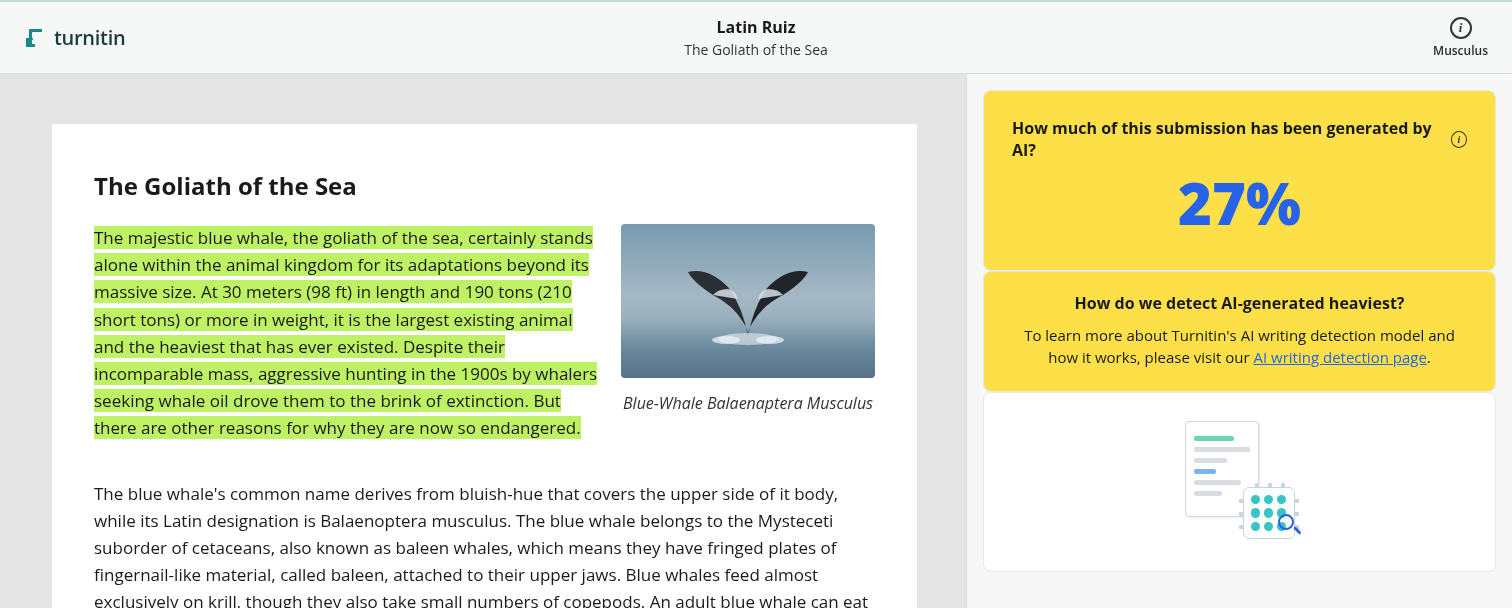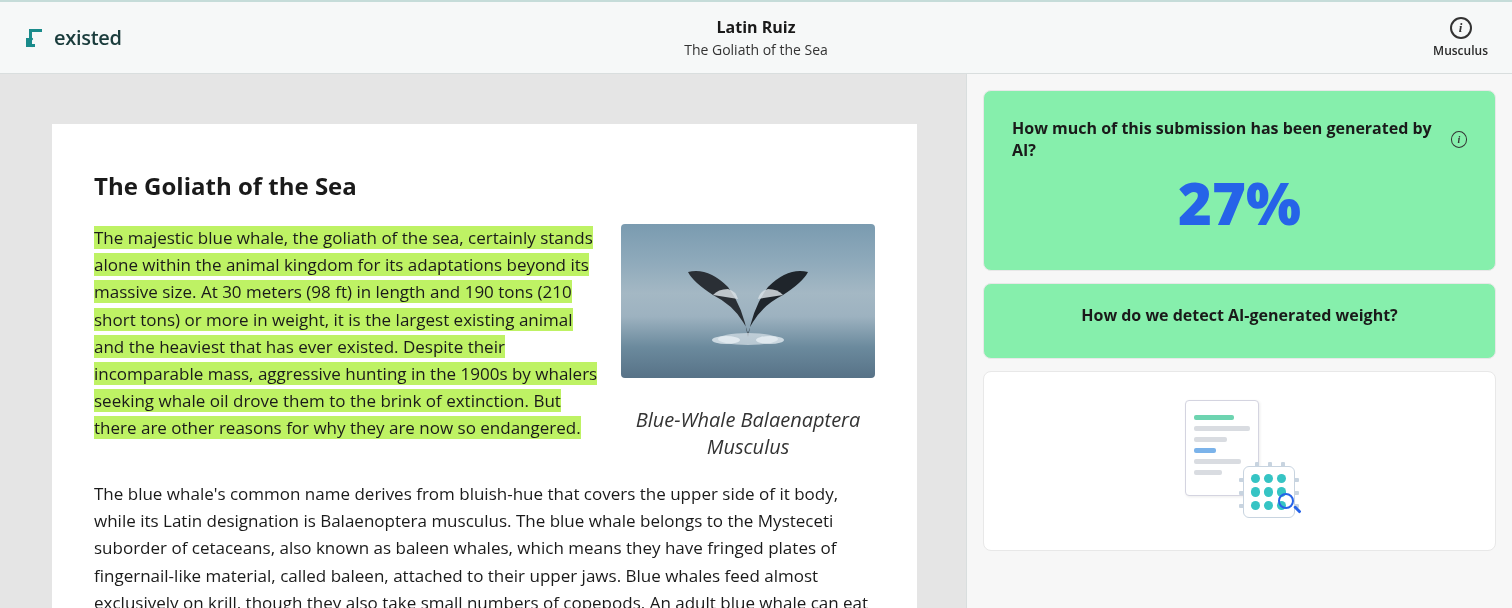--- a/index.html
+++ b/index.html
@@ -159,41 +159,41 @@
     .whale-tail {
       position: absolute;
       left: 50%;
       top: 15%;
       transform: translateX(-50%);
       width: 140px;
       height: 100px;
     }
     
     .image-caption {
-      font-size: 20px;
+      font-size: 16px;
       font-style: italic;
       color: #333;
       text-align: center;
-      margin-top: 28px;
+      margin-top: 14px;
     }
     
     .sidebar {
       width: 546px;
       background: #f7f7f7;
       border-left: 1px solid #d9dede;
       padding: 16px 16px 0 16px;
       overflow: hidden;
     }
     
     .card {
-      background: #86efac;
+      background: #fde047;
       border: 1px solid #e8e8e8;
       border-radius: 8px;
       padding: 26px 28px;
-      margin-bottom: 12px;
+      margin-bottom: 0;
     }
     
     .card-narrow {
       padding: 20px 28px 22px 28px;
     }
     
     .card-illustration {
       background: #fff;
       border: 1px solid #e8e8e8;
       border-radius: 8px;
@@ -362,21 +362,21 @@
 </head>
 <body>
 
 <div class="header">
   <div class="logo">
     <svg class="logo-icon" viewBox="0 0 24 24">
       <path d="M 5 3 L 5 18 L 8 18 L 8 6 L 18 6 L 18 3 Z" fill="#1a8b8b"></path>
       <path d="M 2 12 L 2 21 L 11 21 L 11 18 L 5 18 L 5 12 Z M 7 14 L 3 17 L 7 20 Z" fill="#1a8b8b"></path>
       <path d="M 8 13 L 4 16.5 L 8 20" fill="none" stroke="#1a8b8b" stroke-width="2.2" stroke-linecap="round" stroke-linejoin="round"></path>
     </svg>
-    <span class="logo-text">existed</span>
+    <span class="logo-text">turnitin</span>
   </div>
 
   <div class="header-center">
     <div class="student-name">Latin Ruiz</div>
     <div class="doc-title">The Goliath of the Sea</div>
   </div>
 
   <div class="details-btn">
     <div class="details-icon">i</div>
     <div class="details-label">Musculus</div>
@@ -418,21 +418,24 @@
 
     <div class="card">
       <div class="ai-question-row">
         <span class="ai-question">How much of this submission has been generated by AI?</span>
         <span class="info-icon-sm">i</span>
       </div>
       <div class="ai-percent">27%</div>
     </div>
 
     <div class="card card-narrow">
-      <div class="detect-title">How do we detect AI-generated weight?</div>
+      <div class="detect-title">How do we detect AI-generated heaviest?</div>
+      <div class="detect-text">
+        <span>To learn more about Turnitin's AI writing detection model and how it works, please visit our </span><a class="detect-link">AI writing detection page</a><span>.</span>
+      </div>
     </div>
 
     <div class="card-illustration">
       <div class="illustration">
         <div class="doc-illust">
           <div class="doc-line green"></div>
           <div class="doc-line gray" style="width:100%"></div>
           <div class="doc-line gray" style="width:60%"></div>
           <div class="doc-line blue"></div>
           <div class="doc-line gray" style="width:85%"></div>

